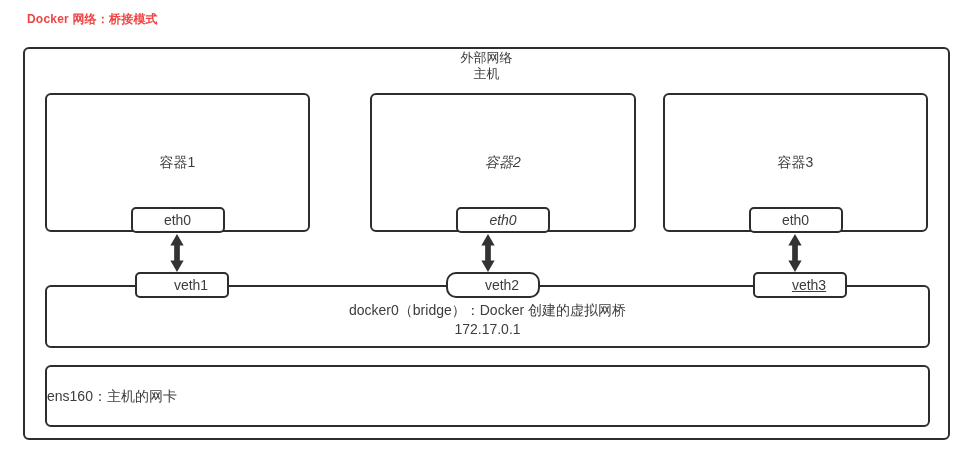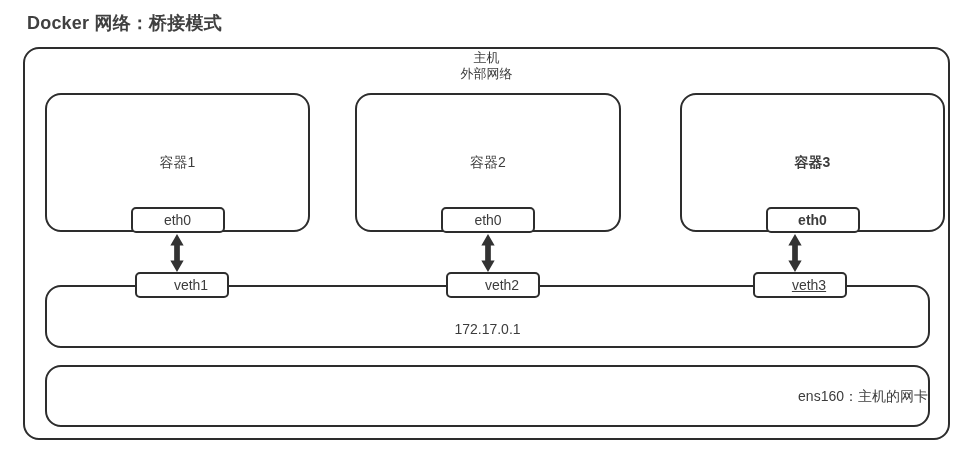--- a/index.html
+++ b/index.html
@@ -7,98 +7,98 @@
     width:971px;height:461px;
     font-family:"Liberation Sans","DejaVu Sans",sans-serif;
     color:#3c3c3c;
     position:relative;
     overflow:hidden;
   }
   .canvas{position:absolute;inset:0;width:971px;height:461px;}
 
   .diagram-title{
     position:absolute;left:27px;top:11px;
-    font-size:18px;font-weight:bold;color:#404040;
+    font-size:12px;font-weight:bold;color:#ef4444;
     letter-spacing:0.2px;
   }
 
   .box{
     position:absolute;
     border:2px solid #2d2d2d;
-    border-radius:16px;
+    border-radius:6px;
     background:#ffffff;
     box-sizing:border-box;
   }
 
   .outer-box{left:23px;top:47px;width:927px;height:393px;}
 
   .host-label{
     position:absolute;left:23px;top:50px;width:927px;
     text-align:center;font-size:13px;line-height:16px;color:#3c3c3c;
   }
 
   .container-box{top:93px;width:265px;height:139px;}
   .container-box .center-text{
     position:absolute;left:0;right:0;top:50%;
     transform:translateY(-54%);
     text-align:center;font-size:14px;line-height:19px;
   }
   .c1{left:45px;}
-  .c2{left:355px;width:266px;}
-  .c3{left:680px;font-weight:bold;}
+  .c2{left:370px;width:266px;font-style:italic;}
+  .c3{left:663px;}
 
   .port-box{
     position:absolute;
     width:94px;height:26px;
     border:2px solid #2d2d2d;border-radius:5px;
     background:#ffffff;box-sizing:border-box;
     display:flex;align-items:center;justify-content:center;
     font-size:14px;color:#3c3c3c;
     z-index:3;
   }
   .eth{left:50%;transform:translateX(-50%);bottom:-3px;}
 
   .veth{top:272px;padding-left:18px;}
   .veth1{left:135px;}
-  .veth2{left:446px;}
+  .veth2{left:446px;border-radius:10px;}
   .veth3{left:753px;text-decoration:underline;}
 
   .arrow{
     position:absolute;top:234px;width:16px;height:38px;z-index:2;
   }
   .a1{left:169px;}
   .a2{left:480px;}
   .a3{left:787px;}
 
   .bridge-box{
     left:45px;top:285px;width:885px;height:63px;
     display:flex;flex-direction:column;justify-content:flex-end;
     align-items:center;padding-bottom:7px;
     font-size:14px;line-height:19px;text-align:center;
   }
 
   .nic-box{
     left:45px;top:365px;width:885px;height:62px;
     display:flex;flex-direction:column;justify-content:center;
-    align-items:flex-end;
+    align-items:flex-start;
     font-size:14px;line-height:19px;text-align:center;
   }
 </style>
 </head>
 <body>
 
 <div class="canvas">
 
   <div class="diagram-title">Docker 网络：桥接模式</div>
 
   <div class="box outer-box"></div>
 
   <div class="host-label">
+    <div>外部网络</div>
     <div>主机</div>
-    <div>外部网络</div>
   </div>
 
   <div class="box container-box c1">
     <div class="center-text">
       <div>容器1</div>
     </div>
     <div class="port-box eth">eth0</div>
   </div>
 
   <div class="box container-box c2">
@@ -119,20 +119,21 @@
     <polygon points="8,0 15,12 11,12 11,28 15,28 8,40 1,28 5,28 5,12 1,12" fill="#333333"></polygon>
   </svg>
   <svg class="arrow a2" viewBox="0 0 16 40">
     <polygon points="8,0 15,12 11,12 11,28 15,28 8,40 1,28 5,28 5,12 1,12" fill="#333333"></polygon>
   </svg>
   <svg class="arrow a3" viewBox="0 0 16 40">
     <polygon points="8,0 15,12 11,12 11,28 15,28 8,40 1,28 5,28 5,12 1,12" fill="#333333"></polygon>
   </svg>
 
   <div class="box bridge-box">
+    <div>docker0（bridge）：Docker 创建的虚拟网桥</div>
     <div>172.17.0.1</div>
   </div>
 
   <div class="port-box veth veth1">veth1</div>
   <div class="port-box veth veth2">veth2</div>
   <div class="port-box veth veth3">veth3</div>
 
   <div class="box nic-box">
     <div>ens160：主机的网卡</div>
   </div>

